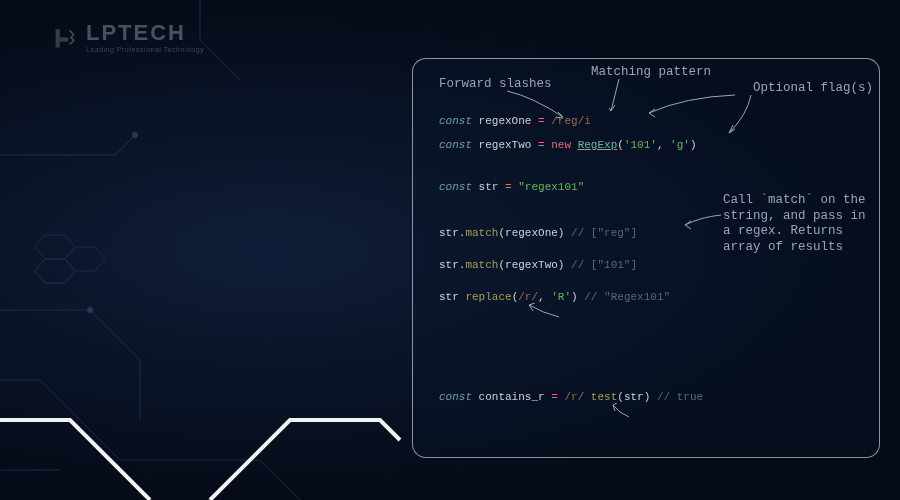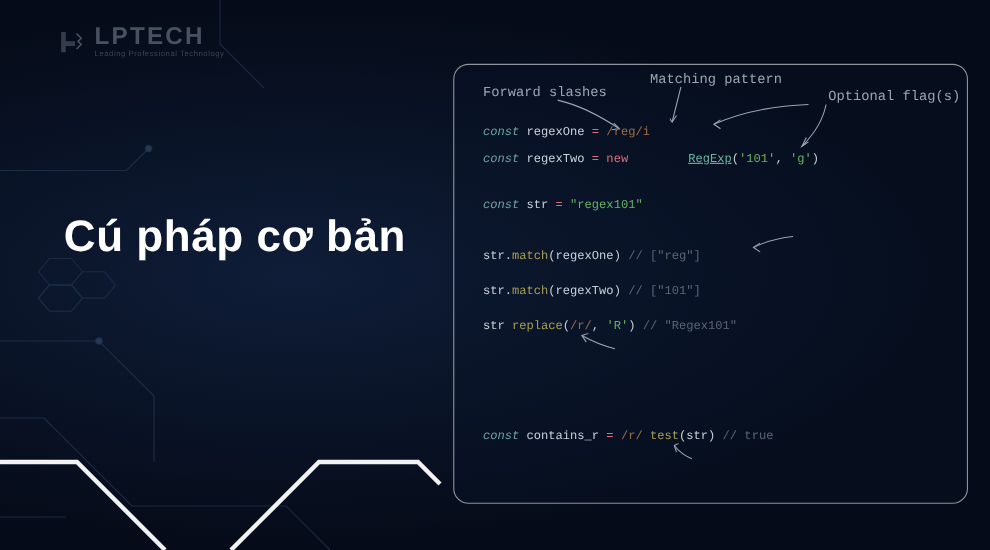--- a/index.html
+++ b/index.html
@@ -75,21 +75,21 @@
   font-size: 11px;
   color: #c9d1d9;
   white-space: nowrap;
 }
 .kw-const { color: #6aa3a3; font-style: italic; }
 .ident { color: #c9d1d9; }
 .op { color: #e06c75; }
 .regex { color: #9b6d4a; }
 .flag { color: #9b6d4a; }
 .new { color: #e06c75; }
-.class-underline { color: #6ab6a0; text-decoration: underline; margin-left: 48px; }
+.class-underline { color: #6ab6a0; text-decoration: underline; }
 .string { color: #63b463; }
 .method { color: #a89e56; }
 .punct { color: #c9d1d9; }
 .comment { color: #5a6575; }
 .arrow-svg { position: absolute; pointer-events: none; }
 </style>
 </head>
 <body>
 
 <svg class="bg-lines" width="900" height="500">
@@ -120,21 +120,20 @@
     <path d="M8 6 L8 32 L14 32 L14 24 L26 24 L26 18 L14 18 L14 6 Z" fill="#8a95a5" opacity="0.7"></path>
     <path d="M28 8 L34 14 L30 18 L34 22 L28 28" stroke="#8a95a5" stroke-width="2" fill="none"></path>
   </svg>
   <div>
     <div class="logo-text">LPTECH</div>
     <div class="logo-sub">Leading Professional Technology</div>
   </div>
 </div>
 
 <div class="headline">
-  <div>Cú pháp cơ bản</div>
 </div>
 
 <div class="code-panel">
 
   <div class="annot" style="top:18px; left:26px;">Forward slashes</div>
   <div class="annot" style="top:6px; left:178px;">Matching pattern</div>
   <div class="annot" style="top:22px; left:308px;margin-left:32px;">Optional flag(s)</div>
 
   <svg class="arrow-svg" style="top:28px; left:90px;" width="80" height="40">
     <path d="M4 4 Q30 10 60 30" stroke="#9aa5b4" stroke-width="1" fill="none"></path>
@@ -158,20 +157,21 @@
   </div>
 
   <div class="code-line" style="top:80px; left:26px;">
     <span class="kw-const">const</span><span class="ident"> regexTwo </span><span class="op">=</span><span class="new"> new </span><span class="class-underline">RegExp</span><span class="punct">(</span><span class="string">'101'</span><span class="punct">, </span><span class="string">'g'</span><span class="punct">)</span>
   </div>
 
   <div class="code-line" style="top:122px; left:26px;">
     <span class="kw-const">const</span><span class="ident"> str </span><span class="op">=</span><span class="string"> "regex101"</span>
   </div>
 
+  <div class="annot" style="top:134px; left:310px; width:150px;">Call `match` on the string, and pass in a regex.  Returns array of results</div>
   <svg class="arrow-svg" style="top:152px; left:268px;" width="50" height="20">
     <path d="M40 4 Q20 6 4 14" stroke="#9aa5b4" stroke-width="1" fill="none"></path>
     <path d="M10 10 L4 14 L10 18" stroke="#9aa5b4" stroke-width="1" fill="none"></path>
   </svg>
 
   <div class="code-line" style="top:168px; left:26px;">
     <span class="ident">str.</span><span class="method">match</span><span class="punct">(</span><span class="ident">regexOne</span><span class="punct">)</span><span class="comment"> // ["reg"]</span>
   </div>
 
   <div class="code-line" style="top:200px; left:26px;">

